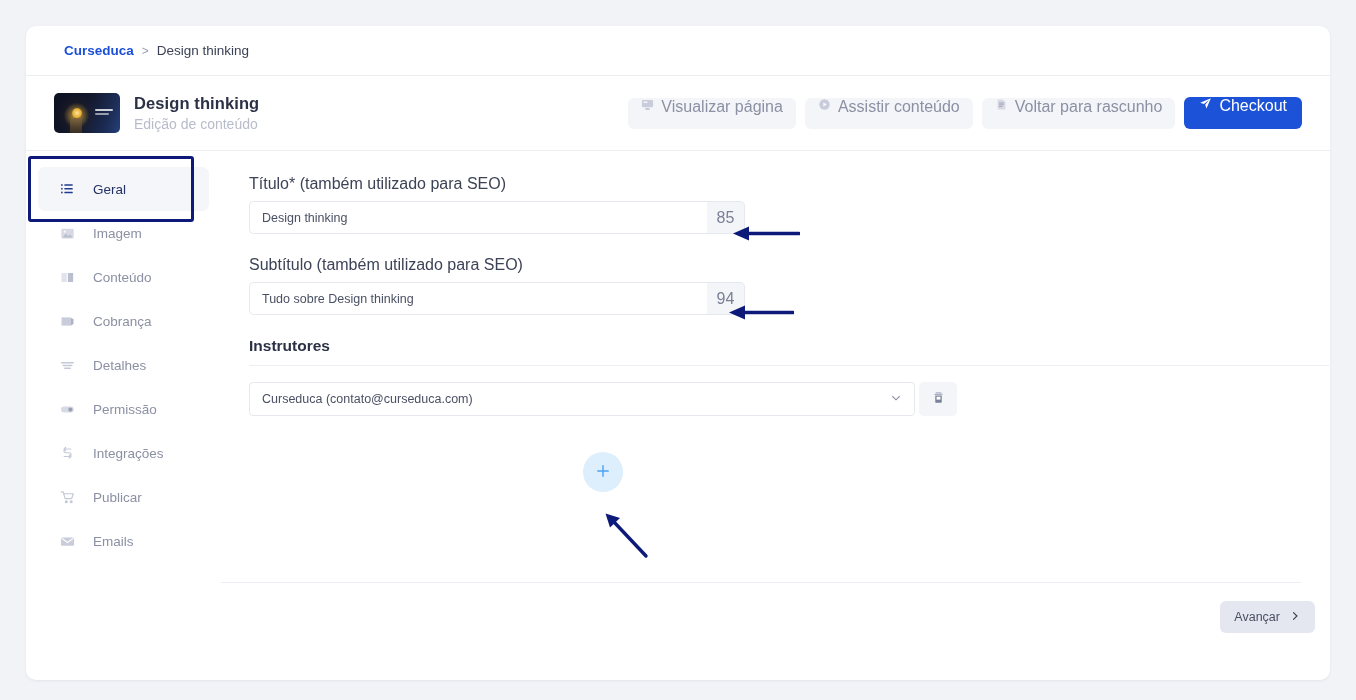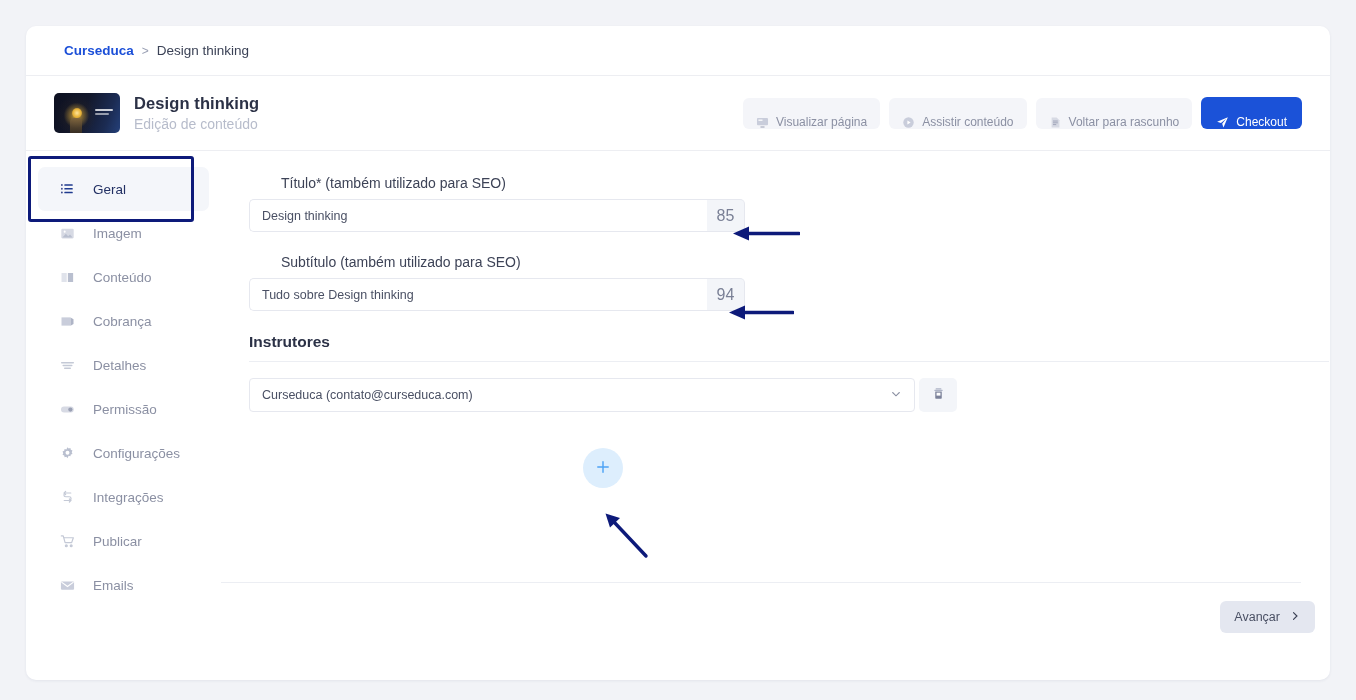--- a/index.html
+++ b/index.html
@@ -71,24 +71,24 @@
   .thumb .tt1 { top: 40%; width: 18px; }
   .thumb .tt2 { top: 49%; width: 14px; background: rgba(255,255,255,0.55); }
 
   .head-texts { display: flex; flex-direction: column; justify-content: center; }
   .head-title { font-size: 16.5px; font-weight: 700; color: #2b3146; letter-spacing: .1px; }
   .head-sub   { font-size: 14px; color: #b7bccb; margin-top: 3px; }
 
   .head-actions { margin-left: auto; display: flex; align-items: center; gap: 9px; }
 
   .btn {
-    display: inline-flex; align-items: flex-end; gap: 7px;
+    display: inline-flex; align-items: flex-start; gap: 7px;
     height: 31px; padding: 0 13px;
     border-radius: 6px; border: none;
-    font-size: 12px; cursor: pointer; white-space: nowrap;
+    font-size: 16px; cursor: pointer; white-space: nowrap;
     font-family: "Liberation Sans", sans-serif;
   }
   .btn-ghost { background: #f4f5f9; color: #8b90a3; }
   .btn-primary { background: #1b52d8; color: #ffffff; font-weight: 500; padding: 0 15px; height: 32px; }
   .btn svg { display: block; }
 
   
   .body { display: flex; height: 527px; }
 
   .sidebar { width: 195px; flex: none; padding-top: 16px; }
@@ -111,21 +111,21 @@
     left: 2px; top: -11px;
     width: 166px; height: 66px;
     border: 3px solid #0d1a7a;
     border-radius: 3px;
     pointer-events: none;
   }
 
   
   .content { flex: 1; padding: 24px 30px 0 28px; position: relative; }
 
-  .field-label { font-size: 14px; color: #3d4357; margin-bottom: 8px; margin-left: 32px; }
+  .field-label { font-size: 16px; color: #3d4357; margin-bottom: 8px; }
   .input-row { display: flex; width: 496px; margin-bottom: 22px; }
   .text-input {
     flex: 1; height: 33px;
     border: 1px solid #e6e8ef; border-right: none;
     border-radius: 5px 0 0 5px;
     background: #ffffff;
     padding: 0 12px;
     font-size: 12.5px; color: #4a5064;
     font-family: "Liberation Sans", sans-serif;
     outline: none;
@@ -316,29 +316,20 @@
       <div class="nav-item">
         <span class="nav-ico">
           <svg width="17" height="15" viewBox="0 0 20 16">
             <rect x="1.2" y="4.6" width="15" height="7" rx="3.5" fill="#d7dae4"></rect>
             <circle cx="12.2" cy="8.1" r="2.5" fill="#9aa0b4"></circle>
           </svg>
         </span>
         <span class="nav-lbl">Permissão</span>
       </div>
 
-      <div class="nav-item">
-        <span class="nav-ico">
-          <svg width="15" height="15" viewBox="0 0 16 16">
-            <path d="M8 1.2l1.2 1.5 1.9-.5.4 1.9 1.8.7-.8 1.8.8 1.8-1.8.7-.4 1.9-1.9-.5L8 13l-1.2-1.5-1.9.5-.4-1.9-1.8-.7.8-1.8L2.7 5.8l1.8-.7.4-1.9 1.9.5z" fill="#b9bfcf"></path>
-            <circle cx="8" cy="7.1" r="2.1" fill="#ffffff"></circle>
-          </svg>
-        </span>
-        <span class="nav-lbl">Configurações</span>
-      </div>
 
       <div class="nav-item">
         <span class="nav-ico">
           <svg width="15" height="15" viewBox="0 0 16 16" fill="none" stroke="#c4c9d6" stroke-width="1.3" stroke-linecap="round">
             <path d="M11.5 3.2H6.2a2 2 0 000 4h3.6a2 2 0 010 4H4.5"></path>
             <path d="M6 1.6L4.4 3.2 6 4.8M10 9.6l1.6 1.6L10 12.8"></path>
           </svg>
         </span>
         <span class="nav-lbl">Integrações</span>
       </div>

